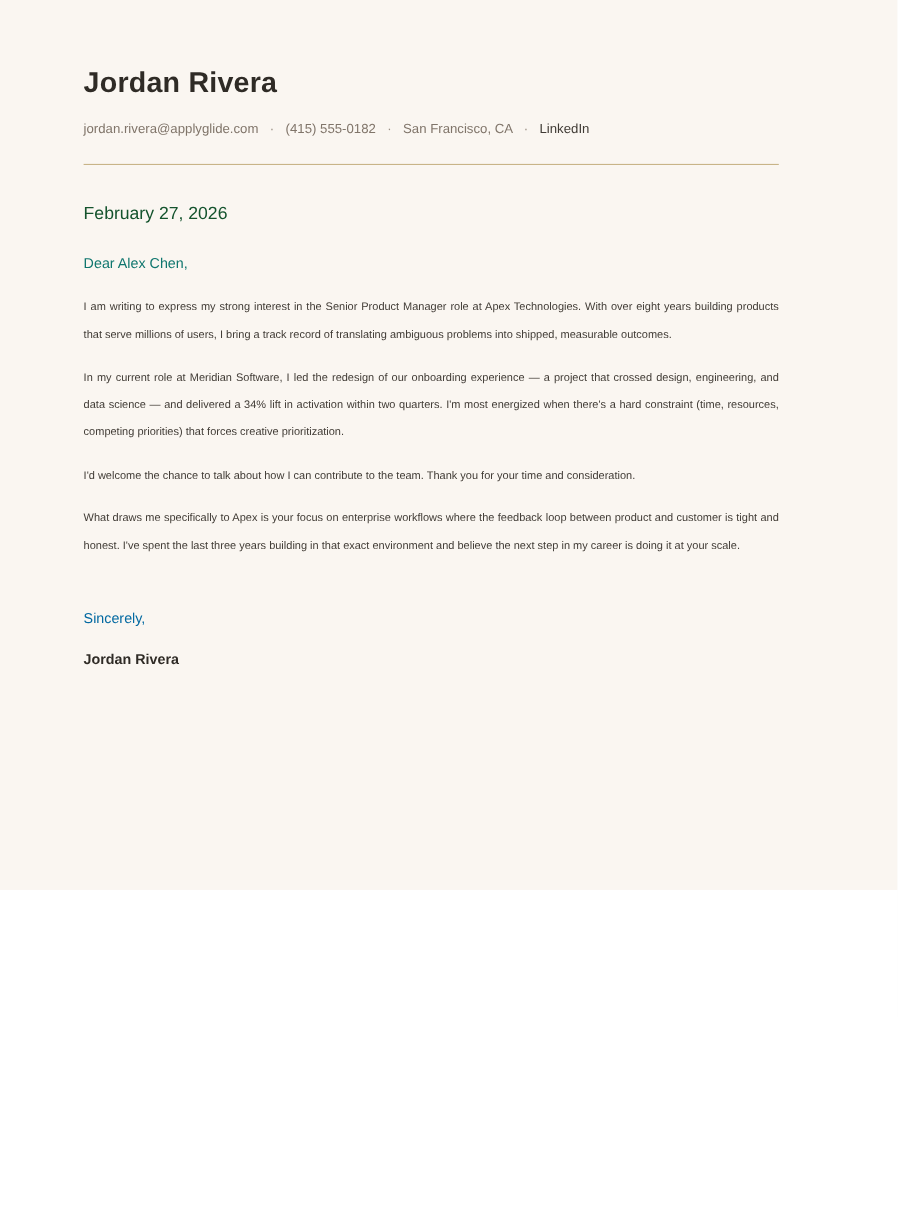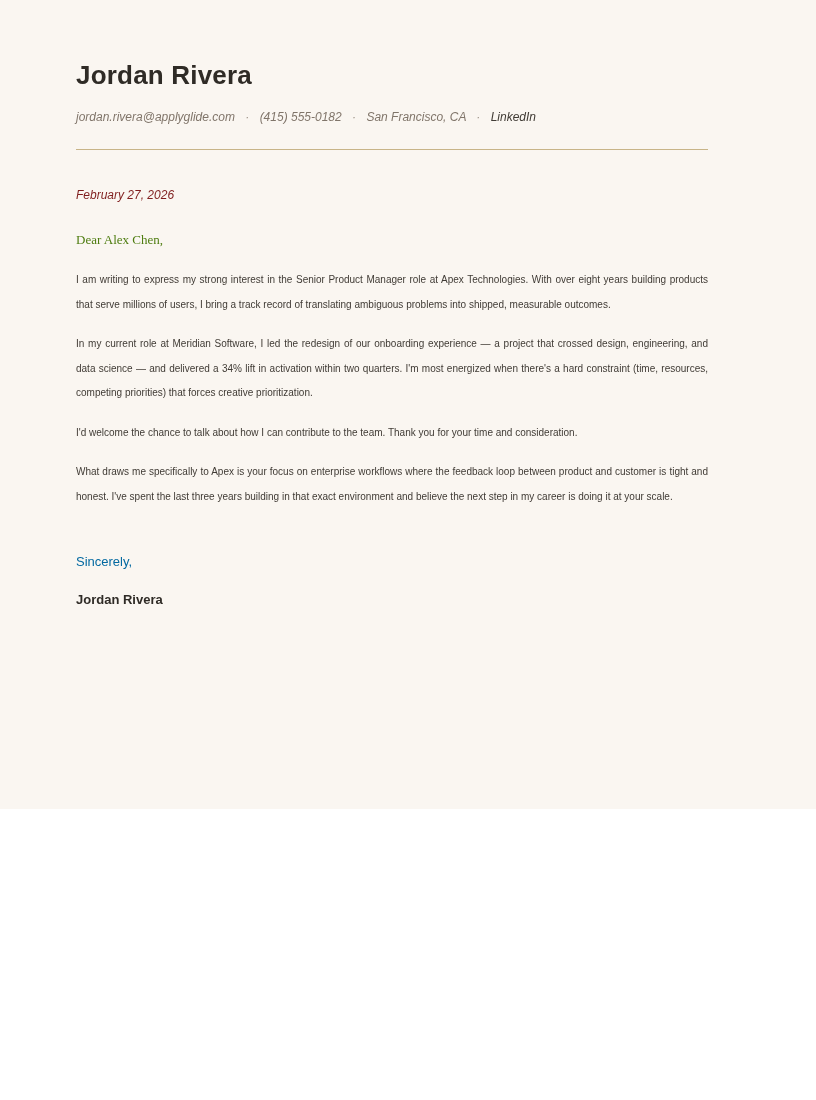--- a/index.html
+++ b/index.html
@@ -28,51 +28,48 @@
     font-weight: 700;
     color: #2F2B26;
     margin: 0 0 11px 0;
     letter-spacing: 0.2px;
   }
   .contact-line {
     font-size: 12px;
     line-height: 20px;
     color: #80756A;
     margin: 16px 0 22px 0;
-    font-style: italic;
   }
   .contact-line .sep {
     display: inline-block;
     margin: 0 7px;
     color: #9A9085;
   }
   .linkedin-link {
     color: #403B35;
     text-decoration: none;
     cursor: pointer;
   }
   .divider {
     border: none;
     border-top: 1px solid #C8B488;
     margin: 0 0 36px 0;
     height: 0;
   }
   .letter-date {
-    font-size: 12px;
+    font-size: 16px;
     line-height: 18px;
-    font-style: italic;
-    color: #7f1d1d;
+    color: #14532d;
     margin: 0 0 26px 0;
   }
   .greeting {
     font-size: 13px;
     line-height: 20px;
-    color: #4d7c0f;
+    color: #0f766e;
     margin: 0 0 18px 0;
-    font-family: Liberation Serif, serif;
   }
   p.body-par {
     font-size: 10px;
     line-height: 24.5px;
     color: #403B35;
     text-align: justify;
     margin: 0 0 15px 0;
   }
   .signoff {
     font-size: 13px;

